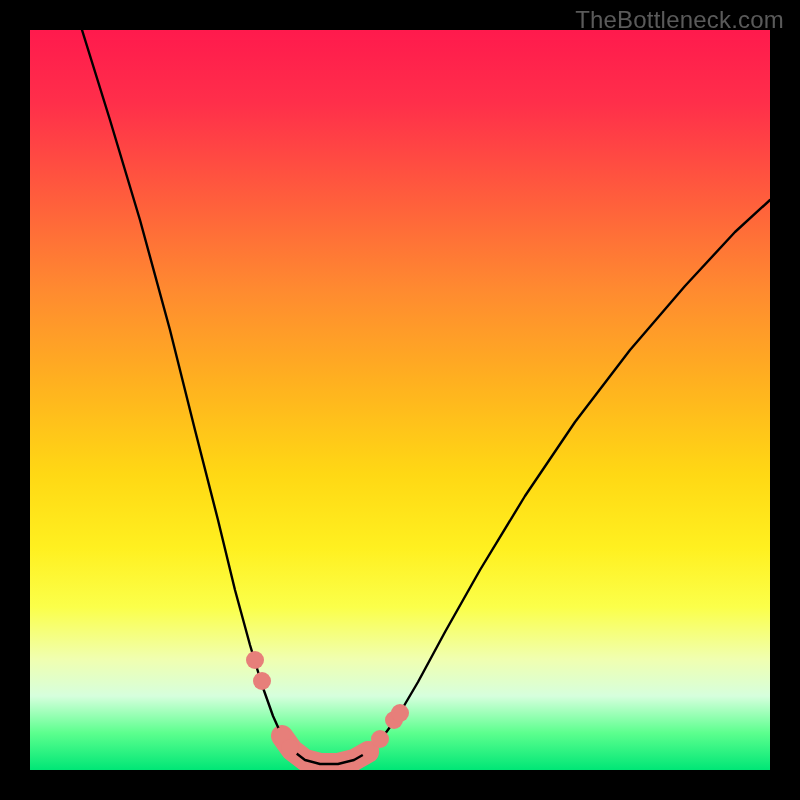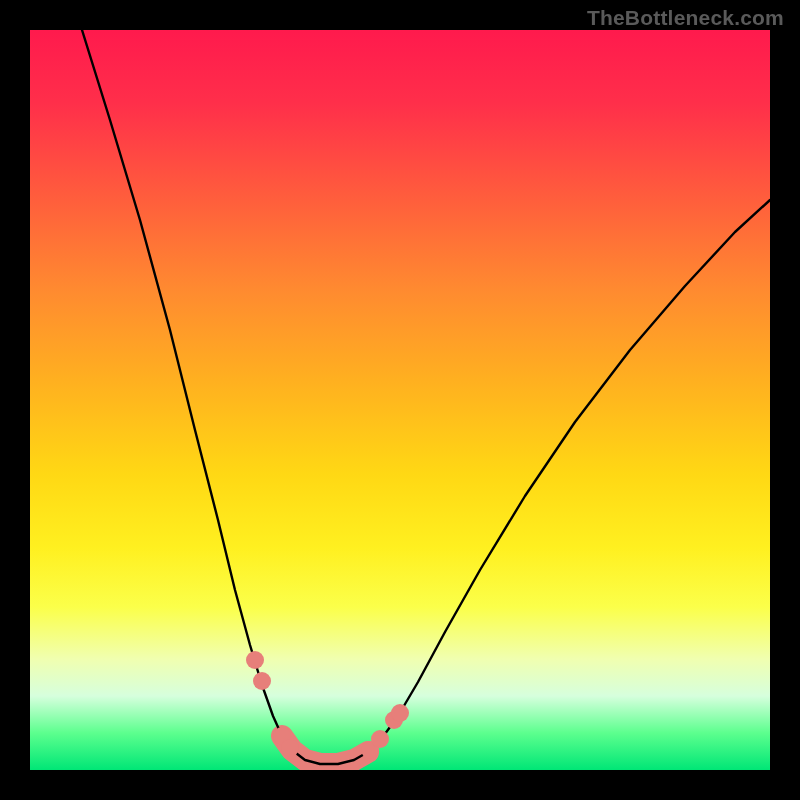--- a/index.html
+++ b/index.html
@@ -37,24 +37,23 @@
       #d6ffdd 90%,
       #5cff8e 95%,
       #00e676 100%
     );
   }
   .watermark {
     position: absolute;
     top: 6px;
     right: 16px;
     color: #5a5a5a;
-    font-size: 21px;
+    font-size: 24px;
     letter-spacing: 0.2px;
     user-select: none;
-    font-weight: bold;
   }
   svg.curve {
     position: absolute;
     left: 0;
     top: 0;
     width: 740px;
     height: 740px;
   }
   .curve path.line {
     fill: none;

